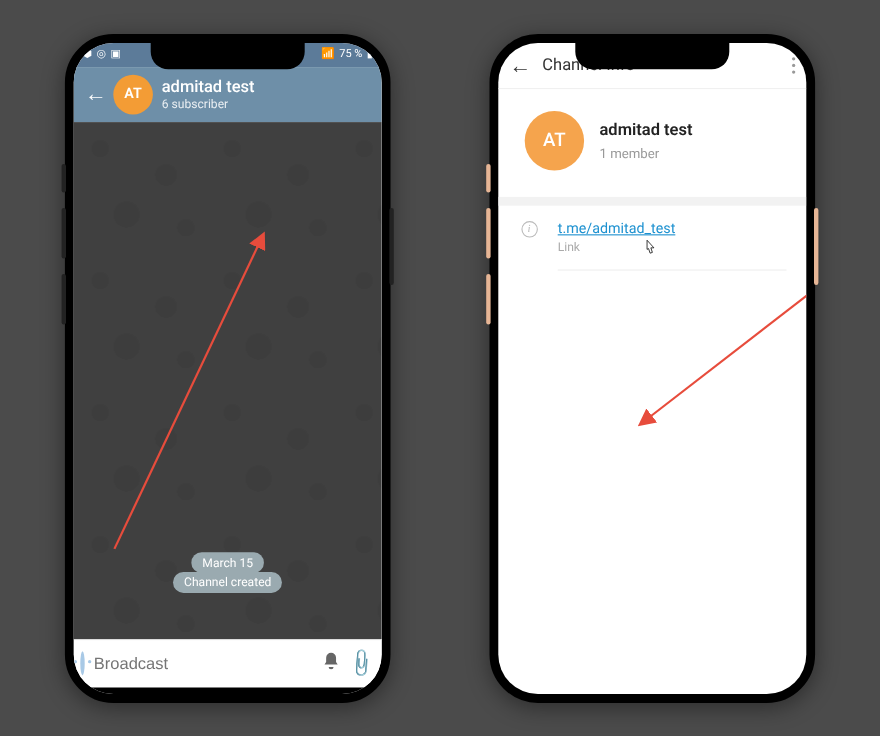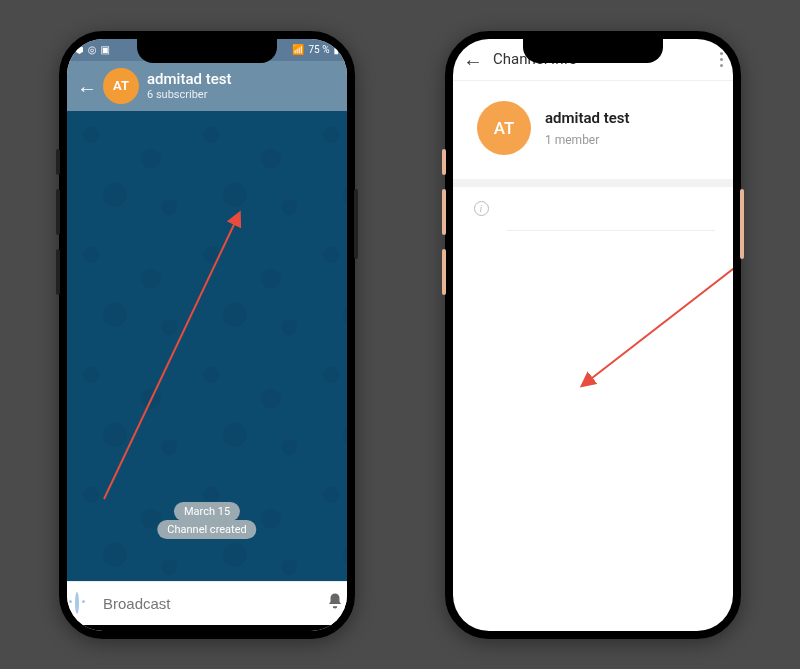--- a/index.html
+++ b/index.html
@@ -90,21 +90,21 @@
     background: #f39c35; color: #fff;
     display: flex; align-items: center; justify-content: center;
     font-weight: 600; font-size: 13px;
   }
   .hdr-txt { display: flex; flex-direction: column; justify-content: center; color:#fff; }
   .hdr-title { font-size: 15px; font-weight: 500; }
   .hdr-sub   { font-size: 11px; opacity: .85; }
 
   .chat-body {
     height: 470px;
-    background: #0c4a6e;
+    background: #404040;
     position: relative;
     overflow: hidden;
   }
   .chat-body::before { 
     content:"";
     position:absolute; inset:0;
     background:
       radial-gradient(circle at 20% 20%, rgba(0,0,0,.04) 0 8px, transparent 8px),
       radial-gradient(circle at 70% 40%, rgba(0,0,0,.04) 0 10px, transparent 10px),
       radial-gradient(circle at 40% 70%, rgba(0,0,0,.04) 0 12px, transparent 12px),
@@ -123,21 +123,22 @@
   .date-pill { bottom: 60px; }
   .sys-pill  { bottom: 42px; margin-top: 14px; }
 
   .compose {
     height: 44px;
     background: #fff;
     border-top: 1px solid #eee;
     display: flex;
     align-items: center;
     padding: 0 8px;
-    gap: 24px;
+    gap: 8px;
+    justify-content: center;
   }
   .emoji-ico { width: 22px; height: 22px; border: 2px solid #a8c9e6; border-radius: 50%; position: relative; }
   .emoji-ico::before, .emoji-ico::after { content:""; position:absolute; background:#a8c9e6; width:3px; height:3px; border-radius:50%; top:6px; }
   .emoji-ico::before { left:5px; } .emoji-ico::after { right:5px; }
   .compose-input {
     flex: 1; border: none; outline: none; font-size: 15px; color: #999;
   }
   .mic, .clip { font-size: 18px; color: #666; }
   .clip { transform: rotate(45deg); }
 
@@ -344,20 +345,28 @@
           <div class="ci-members">1 member</div>
         </div>
       </div>
 
       <div class="divider-thick"></div>
 
       <div class="ci-row" style="position:relative;">
         <div class="ci-icon">
           <div class="info-circle">i</div>
         </div>
+        <div style="position:relative;">
+          <div class="ci-link">t.me/admitad_test</div>
+          <div class="ci-link-sub">Link</div>
+
+          <svg class="cursor-ptr" viewBox="0 0 20 26">
+            <path d="M6 2v12l2-1 2 6 3-1-2-6h4L6 2z" fill="#fff" stroke="#000" stroke-width="1"></path>
+          </svg>
+        </div>
 
         <svg class="arrow-right" viewBox="0 0 260 160">
           <defs>
             <marker id="ah2" markerWidth="8" markerHeight="8" refX="6" refY="4" orient="auto">
               <path d="M0,0 L8,4 L0,8 Z" fill="#e74c3c"></path>
             </marker>
           </defs>
           <line x1="255" y1="5" x2="70" y2="148" stroke="#e74c3c" stroke-width="2" marker-end="url(#ah2)"></line>
         </svg>
       </div>

